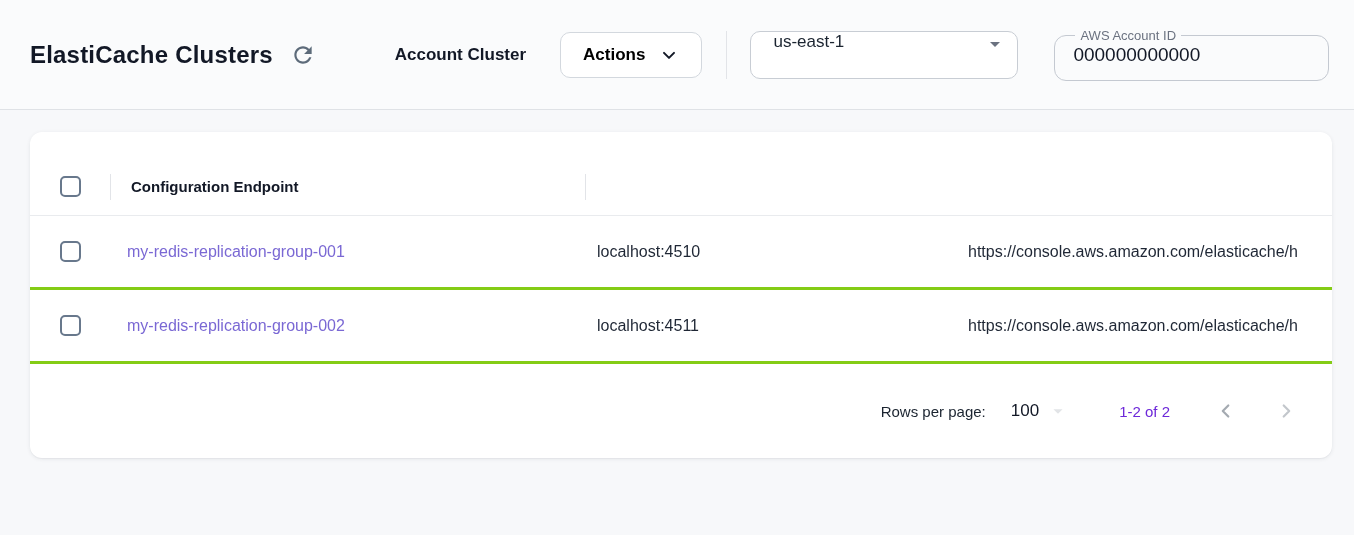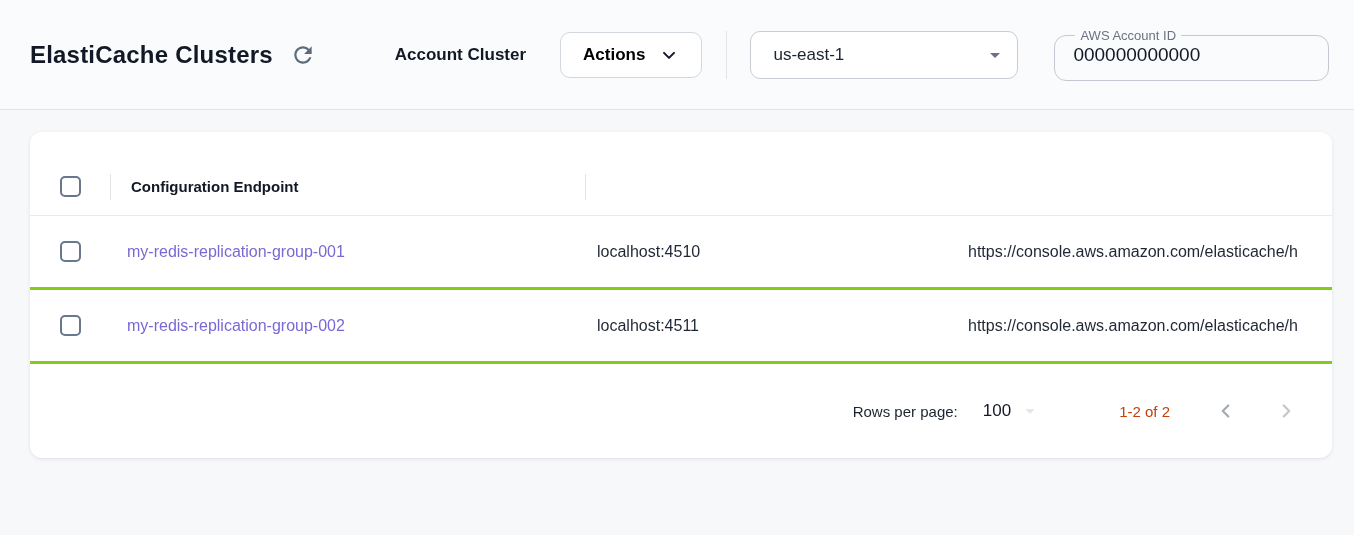--- a/index.html
+++ b/index.html
@@ -52,21 +52,21 @@
   .vdivider {
     width:1px; height:48px; background:#e2e4e8;
     margin-left:24px;
   }
   .region-select {
     margin-left:23px;
     background:#fff;
     border:1px solid #c8cdd4;
     border-radius:10px;
     height:48px; width:268px;
-    display:flex; align-items:center;
+    display:flex; 
     padding:0 10px 0 22px;
     font-size:17px; color:#1b2430;
     cursor:pointer;
   }
   .region-select .value { flex:1; }
   .account-fieldset {
     margin-left:36px;
     width:275px; height:52px;
     border:1px solid #c4c9d1;
     border-radius:12px;
@@ -137,21 +137,21 @@
     justify-content:flex-end;
     padding-right:32px;
   }
   .rpp-label { font-size:15px; color:#1b2430; }
   .rpp-select {
     margin-left:25px;
     display:flex; align-items:center;
     cursor:pointer;
   }
   .rpp-value { font-size:17px; color:#121826; }
-  .range-label { margin-left:78px; font-size:15px; color:#c2410c; }
+  .range-label { margin-left:50px; font-size:15px; color:#6d28d9; }
   .page-btn {
     background:none; border:none; cursor:pointer;
     width:28px; height:28px;
     display:flex; align-items:center; justify-content:center;
   }
   .page-btn.prev { margin-left:42px; }
   .page-btn.next { margin-left:32px; }
 </style>
 </head>
 <body>

